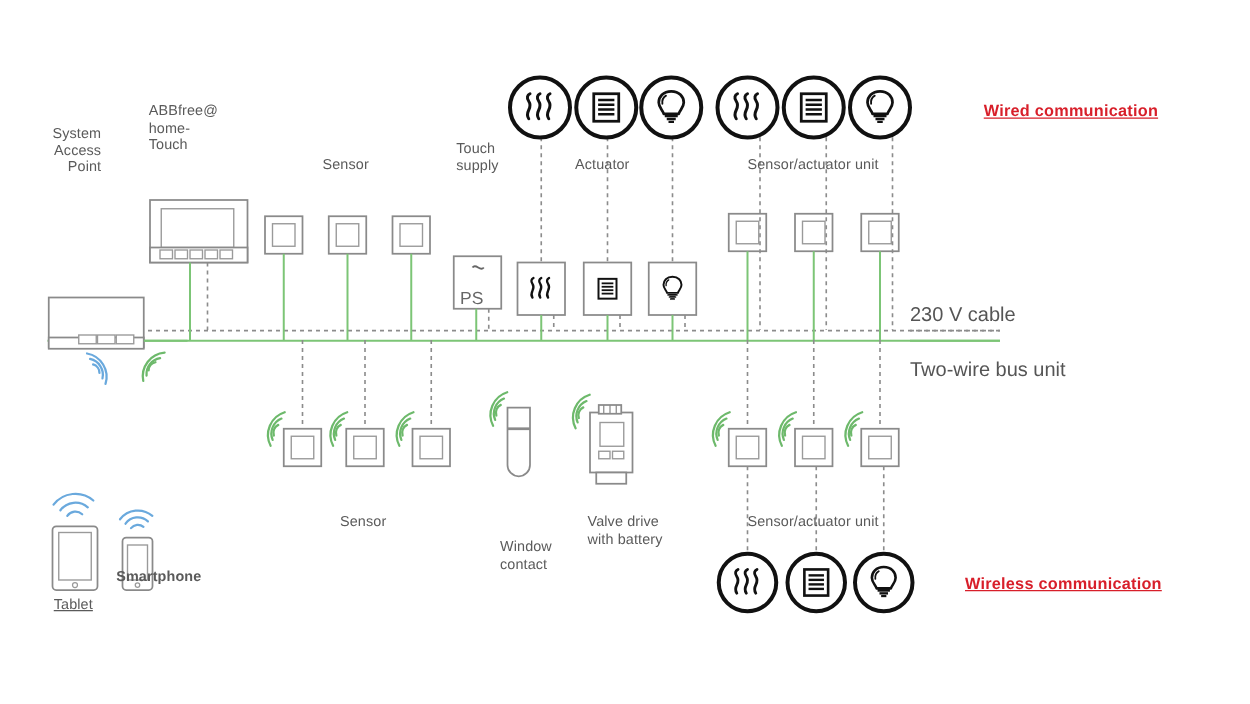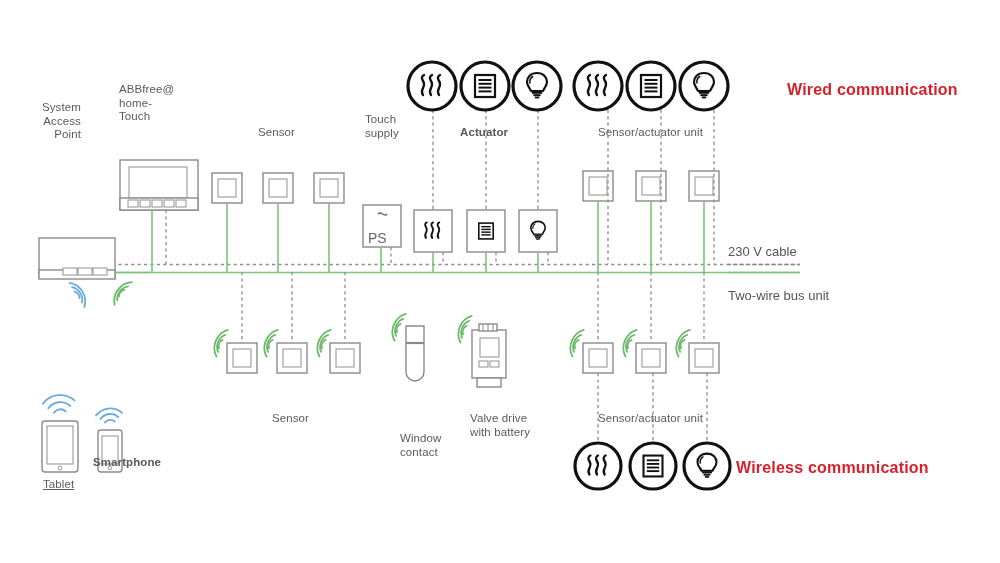--- a/index.html
+++ b/index.html
@@ -2,23 +2,23 @@
 <html><head>
 <meta charset="utf-8">
 <style>
   html,body{margin:0;padding:0;background:#ffffff;}
   body{width:1000px;height:563px;position:relative;overflow:hidden;
        font-family:"Liberation Sans","DejaVu Sans",sans-serif;}
   #stage{position:absolute;left:0;top:0;width:1000px;height:563px;}
   svg#diagram{position:absolute;left:0;top:0;width:1000px;height:563px;}
   .lbl{position:absolute;color:#5a5a5a;font-size:11.5px;line-height:13.5px;
        white-space:pre;letter-spacing:0.1px;}
-  .legend{position:absolute;font-size:16px;font-weight:bold;letter-spacing:0.2px;
-          color:#d81f2a;white-space:pre;}
-  .cablelbl{position:absolute;color:#555;font-size:13px;white-space:pre;}
+  .legend{position:absolute;font-size:13px;font-weight:bold;letter-spacing:0.2px;
+          color:#d81f2a;white-space:pre;text-decoration:underline;}
+  .cablelbl{position:absolute;color:#555;font-size:16px;white-space:pre;}
 </style>
 </head>
 <body>
 
 <div id="stage">
 
 <svg id="diagram" viewBox="0 0 1000 563">
   <defs>
     <style>
       .bus{stroke:#7cc576;stroke-width:1.6;fill:none;}
@@ -358,30 +358,30 @@
 
 <div class="lbl" style="left:42px;top:101px;text-align:right;">System
 Access
 Point</div>
 <div class="lbl" style="left:119px;top:83px;">ABBfree@
 home-
 Touch</div>
 <div class="lbl" style="left:258px;top:126px;">Sensor</div>
 <div class="lbl" style="left:365px;top:113px;">Touch
 supply</div>
-<div class="lbl" style="left:460px;top:126px;font-weight:bold;">Actuator</div>
+<div class="lbl" style="left:460px;top:126px;">Actuator</div>
 <div class="lbl" style="left:598px;top:126px;">Sensor/actuator unit</div>
 <div class="lbl" style="left:272px;top:412px;">Sensor</div>
 <div class="lbl" style="left:400px;top:412px;margin-top:20px;">Window
 contact</div>
 <div class="lbl" style="left:470px;top:412px;">Valve drive
 with battery</div>
 <div class="lbl" style="left:598px;top:412px;">Sensor/actuator unit</div>
 <div class="lbl" style="left:43px;top:478px;text-decoration:underline;">Tablet</div>
 <div class="lbl" style="left:93px;top:456px;font-weight:bold;">Smartphone</div>
 
 <div class="cablelbl" style="left:728px;top:244px;">230 V cable</div>
 <div class="cablelbl" style="left:728px;top:288px;">Two-wire bus unit</div>
 
 <div class="legend" style="left:787px;top:81px;">Wired communication</div>
-<div class="legend" style="left:736px;top:459px;">Wireless communication</div>
+<div class="legend" style="left:772px;top:459px;">Wireless communication</div>
 
 </div>
 
 </body></html>

